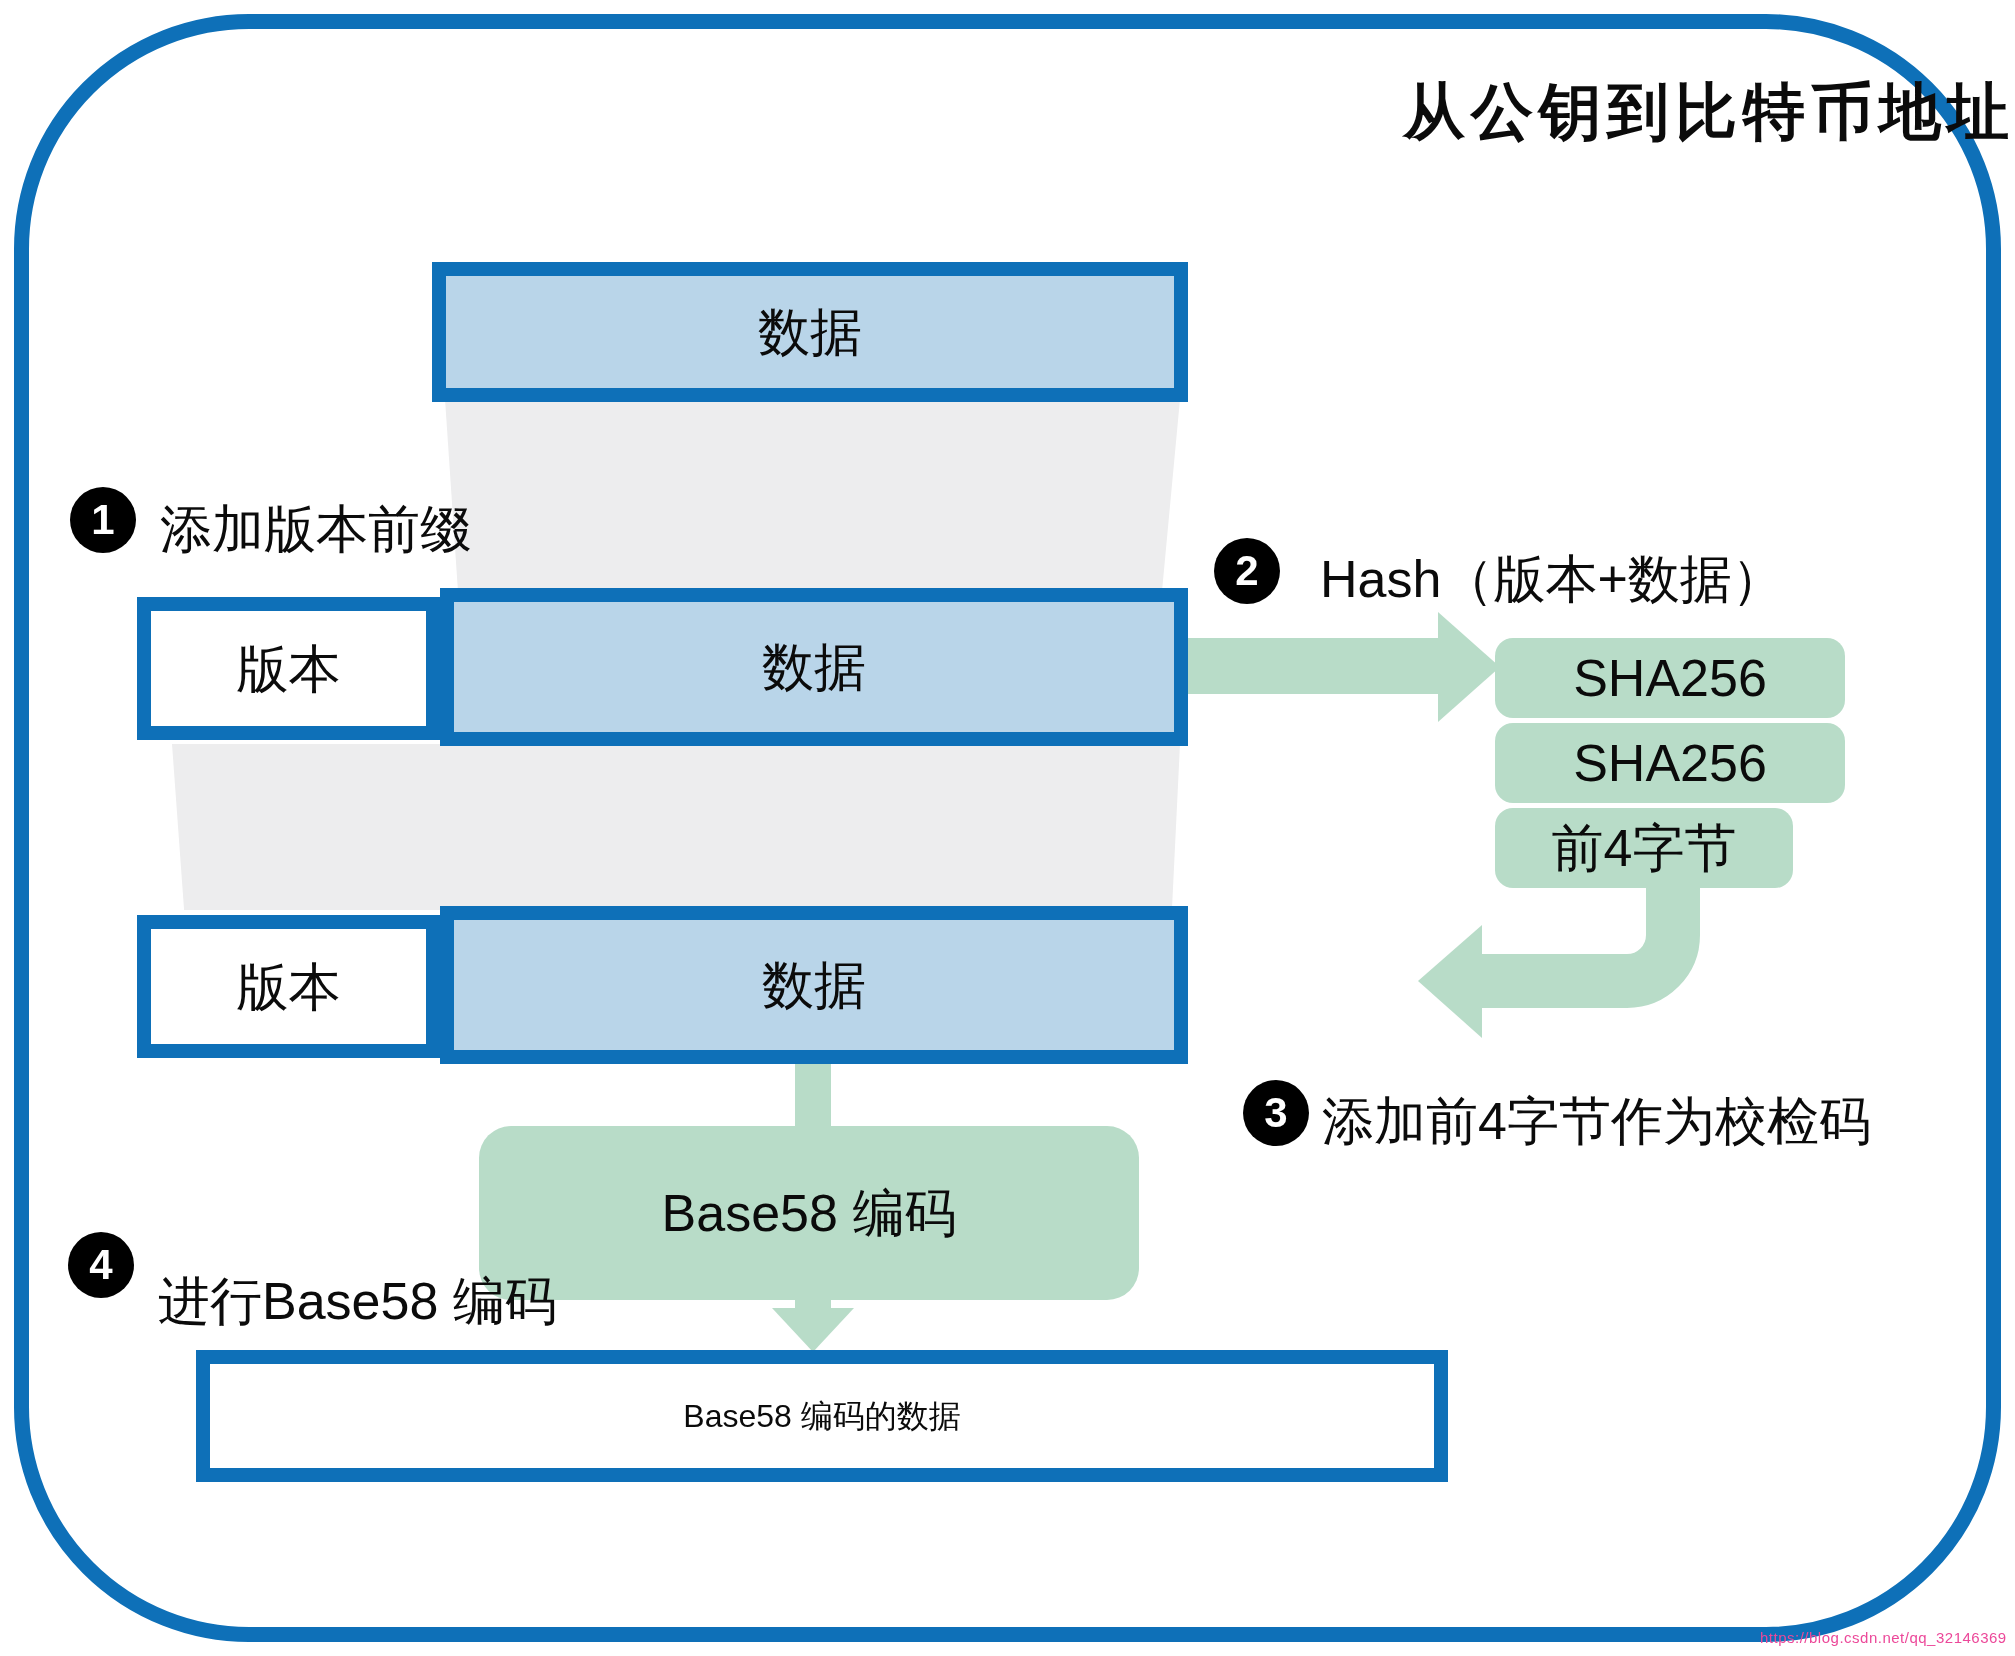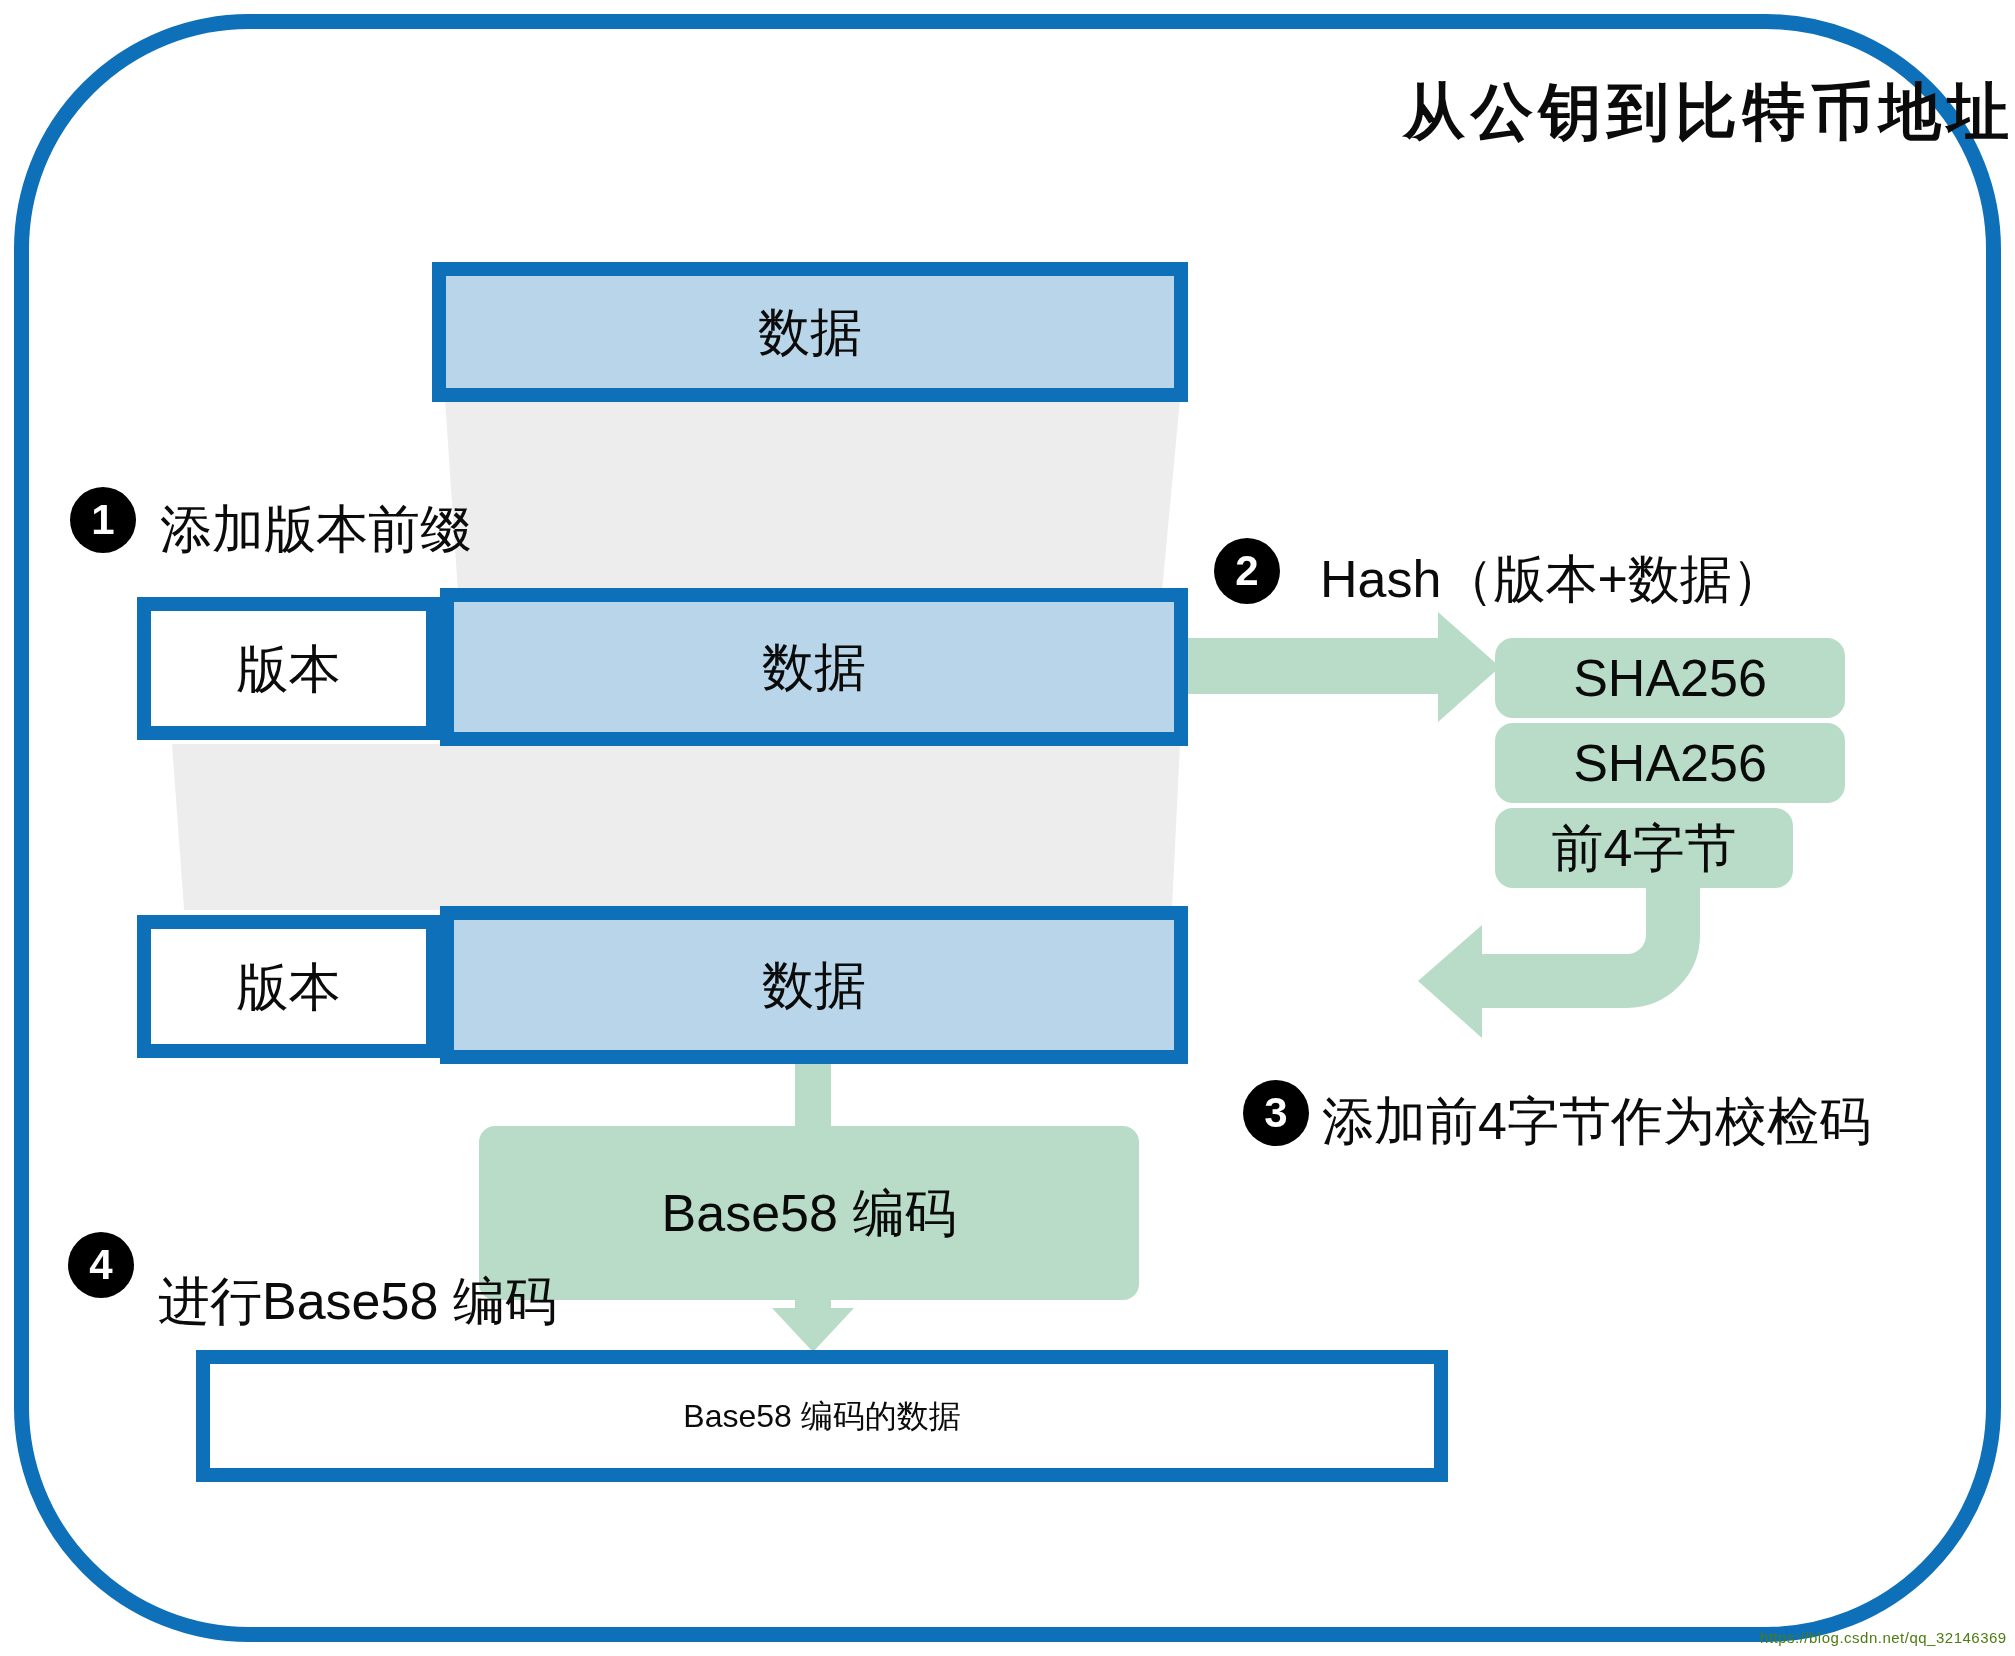--- a/index.html
+++ b/index.html
@@ -47,42 +47,42 @@
   .b-green{background:var(--green);border-radius:18px;}
   .box-data-top{left:432px;top:262px;width:756px;height:140px;}
   .box-version-2{left:137px;top:597px;width:303px;height:143px;}
   .box-data-2{left:440px;top:588px;width:748px;height:158px;}
   .box-version-3{left:137px;top:915px;width:303px;height:143px;}
   .box-data-3{left:440px;top:906px;width:748px;height:158px;}
   .box-checksum{left:1183px;top:915px;width:230px;height:143px;}
   .box-sha1{left:1495px;top:638px;width:350px;height:80px;}
   .box-sha2{left:1495px;top:723px;width:350px;height:80px;}
   .box-first4{left:1495px;top:808px;width:298px;height:80px;}
-  .box-base58{left:479px;top:1126px;width:660px;height:174px;border-radius:16px;}
+  .box-base58{left:479px;top:1126px;width:660px;height:174px;border-radius:32px;}
   .box-result{left:196px;top:1350px;width:1252px;height:132px;font-size:32px;}
   .step-circle{
     position:absolute;width:66px;height:66px;border-radius:50%;
     background:#000;color:#fff;
     display:flex;align-items:center;justify-content:center;
     font-size:42px;font-weight:700;
   }
   .step-label{
     position:absolute;font-size:52px;line-height:1.2;white-space:nowrap;
   }
   .c1{left:70px;top:487px;}
   .l1{left:160px;top:498px;}
   .c2{left:1214px;top:538px;}
   .l2{left:1320px;top:548px;}
   .c3{left:1243px;top:1080px;}
   .l3{left:1322px;top:1090px;}
   .c4{left:68px;top:1232px;}
   .l4{left:158px;top:1242px;margin-top:28px;}
   .watermark{
     position:absolute;left:1760px;top:1629px;
-    font-size:15px;color:#4d7c0f;letter-spacing:.5px;white-space:nowrap;
+    font-size:15px;color:#ec4899;letter-spacing:.5px;white-space:nowrap;
   }
 </style>
 </head>
 <body>
 
 <div class="canvas">
 
   <div class="outer-border"></div>
 
   <div class="title">从公钥到比特币地址</div>

